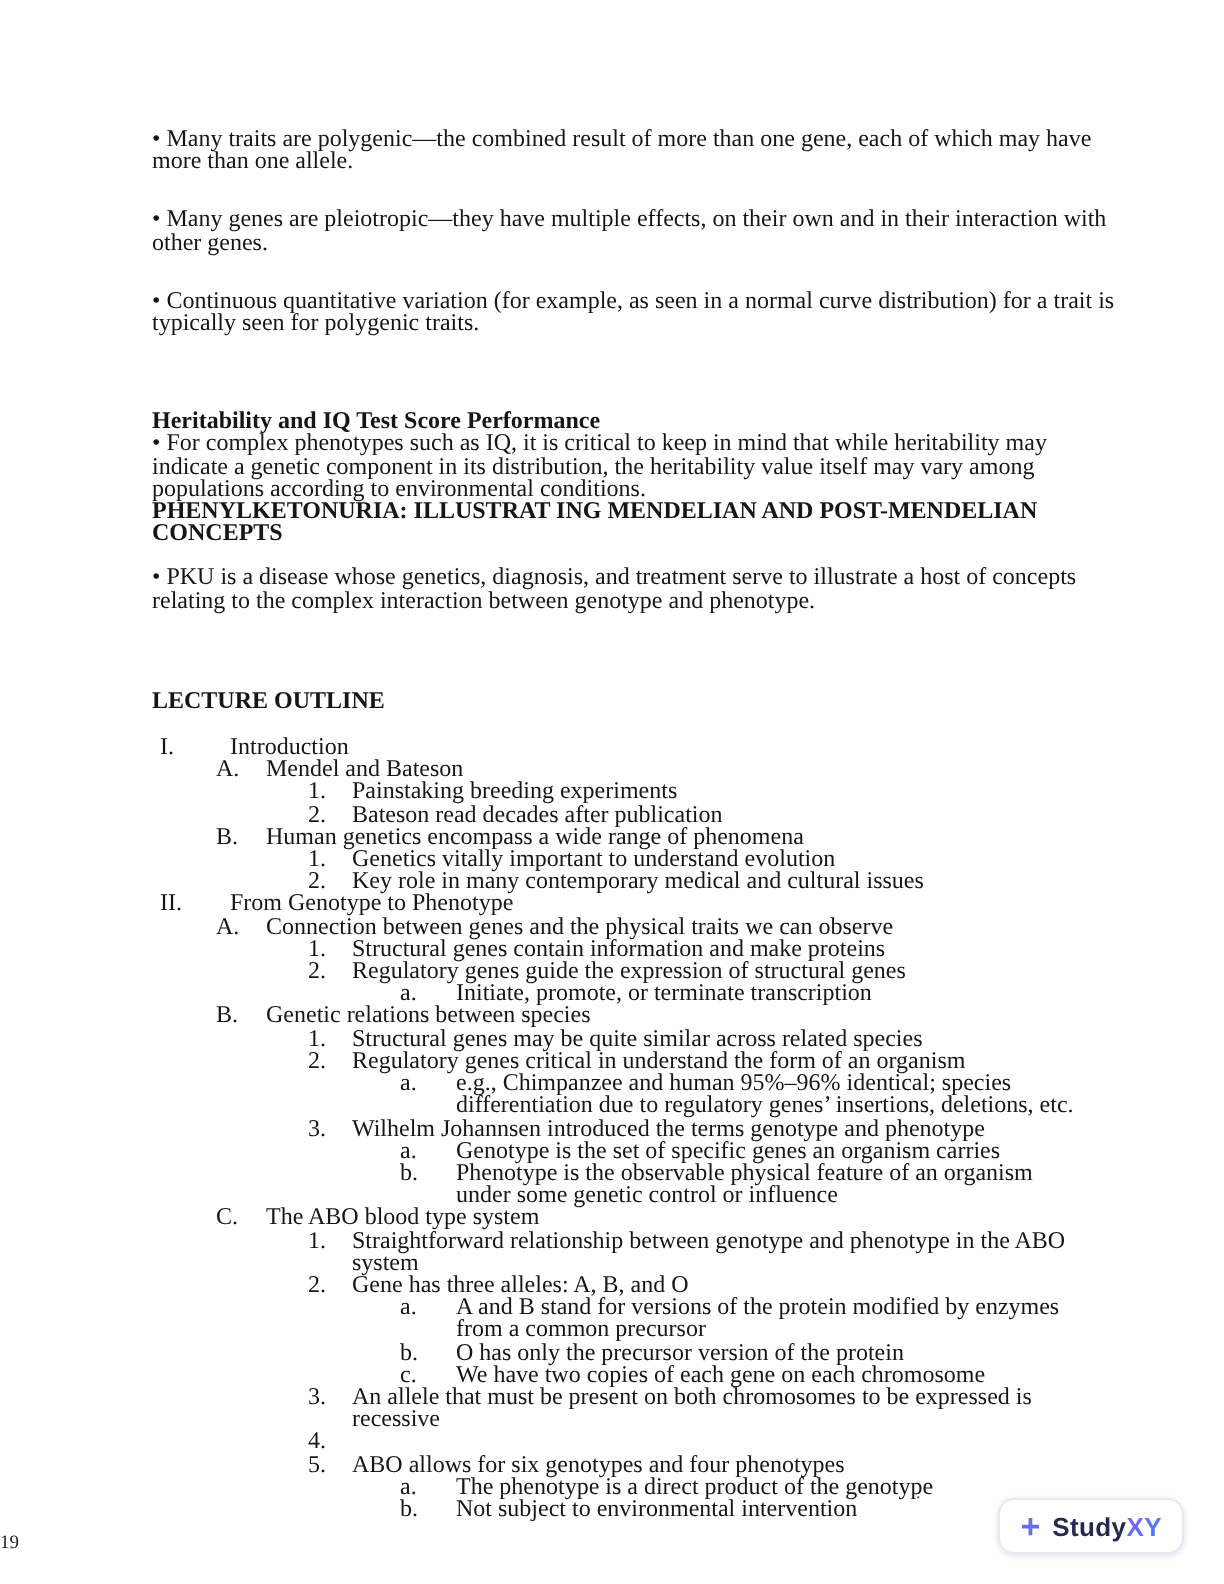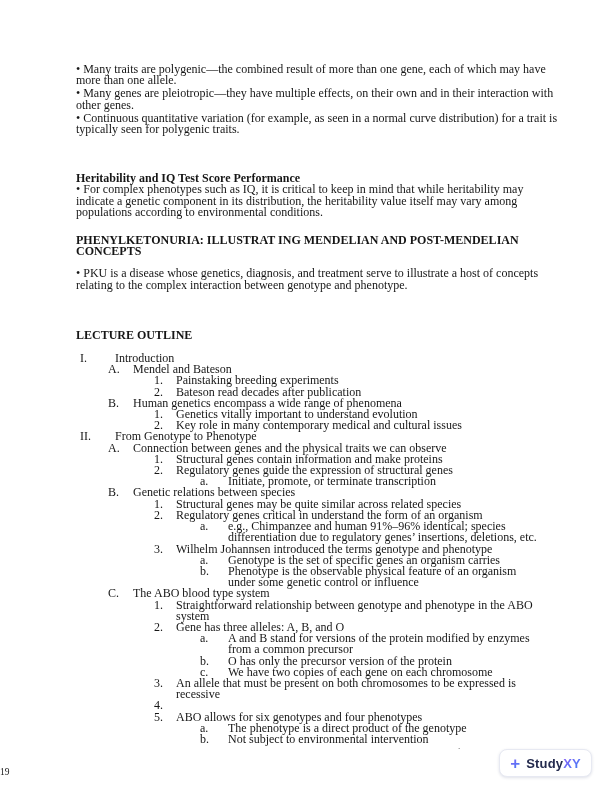--- a/index.html
+++ b/index.html
@@ -13,24 +13,24 @@
     overflow: hidden;
   }
   .content {
     position: absolute;
     left: 76px; top: 64px;
     width: 484px;
     font-size: 12px;
     line-height: 11.2px;
   }
   .para { margin: 0; }
-  .group .para + .para { margin-top: 2px; }
+  .group .para + .para { margin-top: 18px; }
   .heading { font-weight: bold; margin: 0; }
   .mt-sec   { margin-top: 38px; }
-  .mt-pku   { margin-top: 17px; }
+  .mt-pku   { }
   .mt-1l    { margin-top: 11px; }
   .mt-outh  { margin-top: 39px; }
   #outline  { margin-top: 12px; }
   .outline-item { display: flex; }
   .olabel { flex: 0 0 auto; }
   .lv0 { margin-left: 4px; }   .lv0 .olabel { width: 35px; }
   .lv1 { margin-left: 32px; }  .lv1 .olabel { width: 25px; }
   .lv2 { margin-left: 78px; }  .lv2 .olabel { width: 22px; }
   .lv3 { margin-left: 124px; } .lv3 .olabel { width: 28px; }
   .lv3 .otext { max-width: 318px; }
@@ -149,21 +149,21 @@
       <div class="outline-item lv2">
         <span class="olabel">1.</span>
         <div class="otext">Structural genes may be quite similar across related species</div>
       </div>
       <div class="outline-item lv2">
         <span class="olabel">2.</span>
         <div class="otext">Regulatory genes critical in understand the form of an organism</div>
       </div>
       <div class="outline-item lv3">
         <span class="olabel">a.</span>
-        <div class="otext">e.g., Chimpanzee and human 91%–96% identical; species differentiation due to regulatory genes’ insertions, deletions, etc.</div>
+        <div class="otext">e.g., Chimpanzee and human 95%–96% identical; species differentiation due to regulatory genes’ insertions, deletions, etc.</div>
       </div>
       <div class="outline-item lv2">
         <span class="olabel">3.</span>
         <div class="otext">Wilhelm Johannsen introduced the terms genotype and phenotype</div>
       </div>
       <div class="outline-item lv3">
         <span class="olabel">a.</span>
         <div class="otext">Genotype is the set of specific genes an organism carries</div>
       </div>
       <div class="outline-item lv3">

